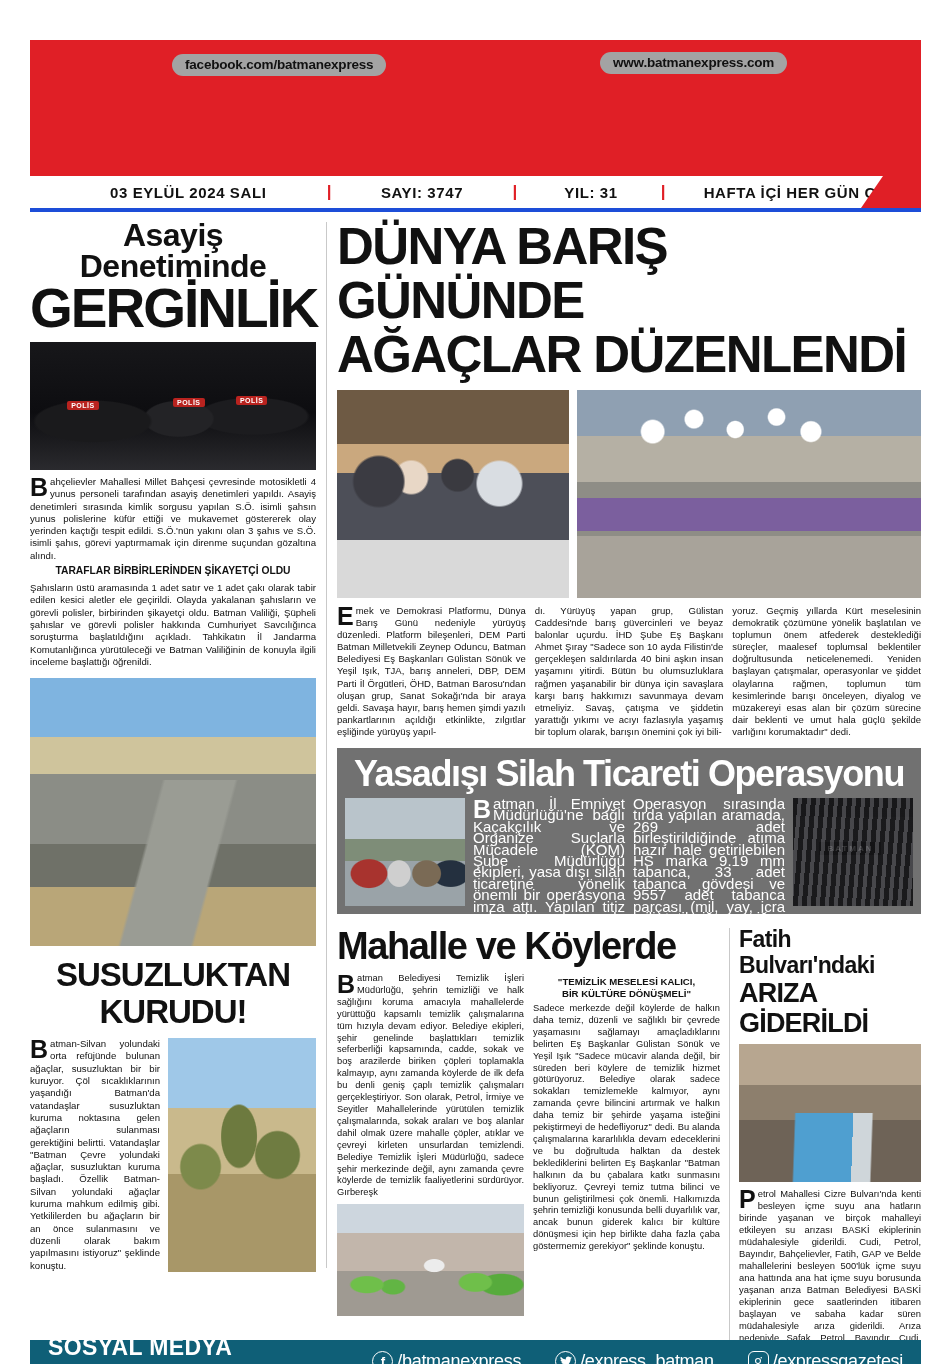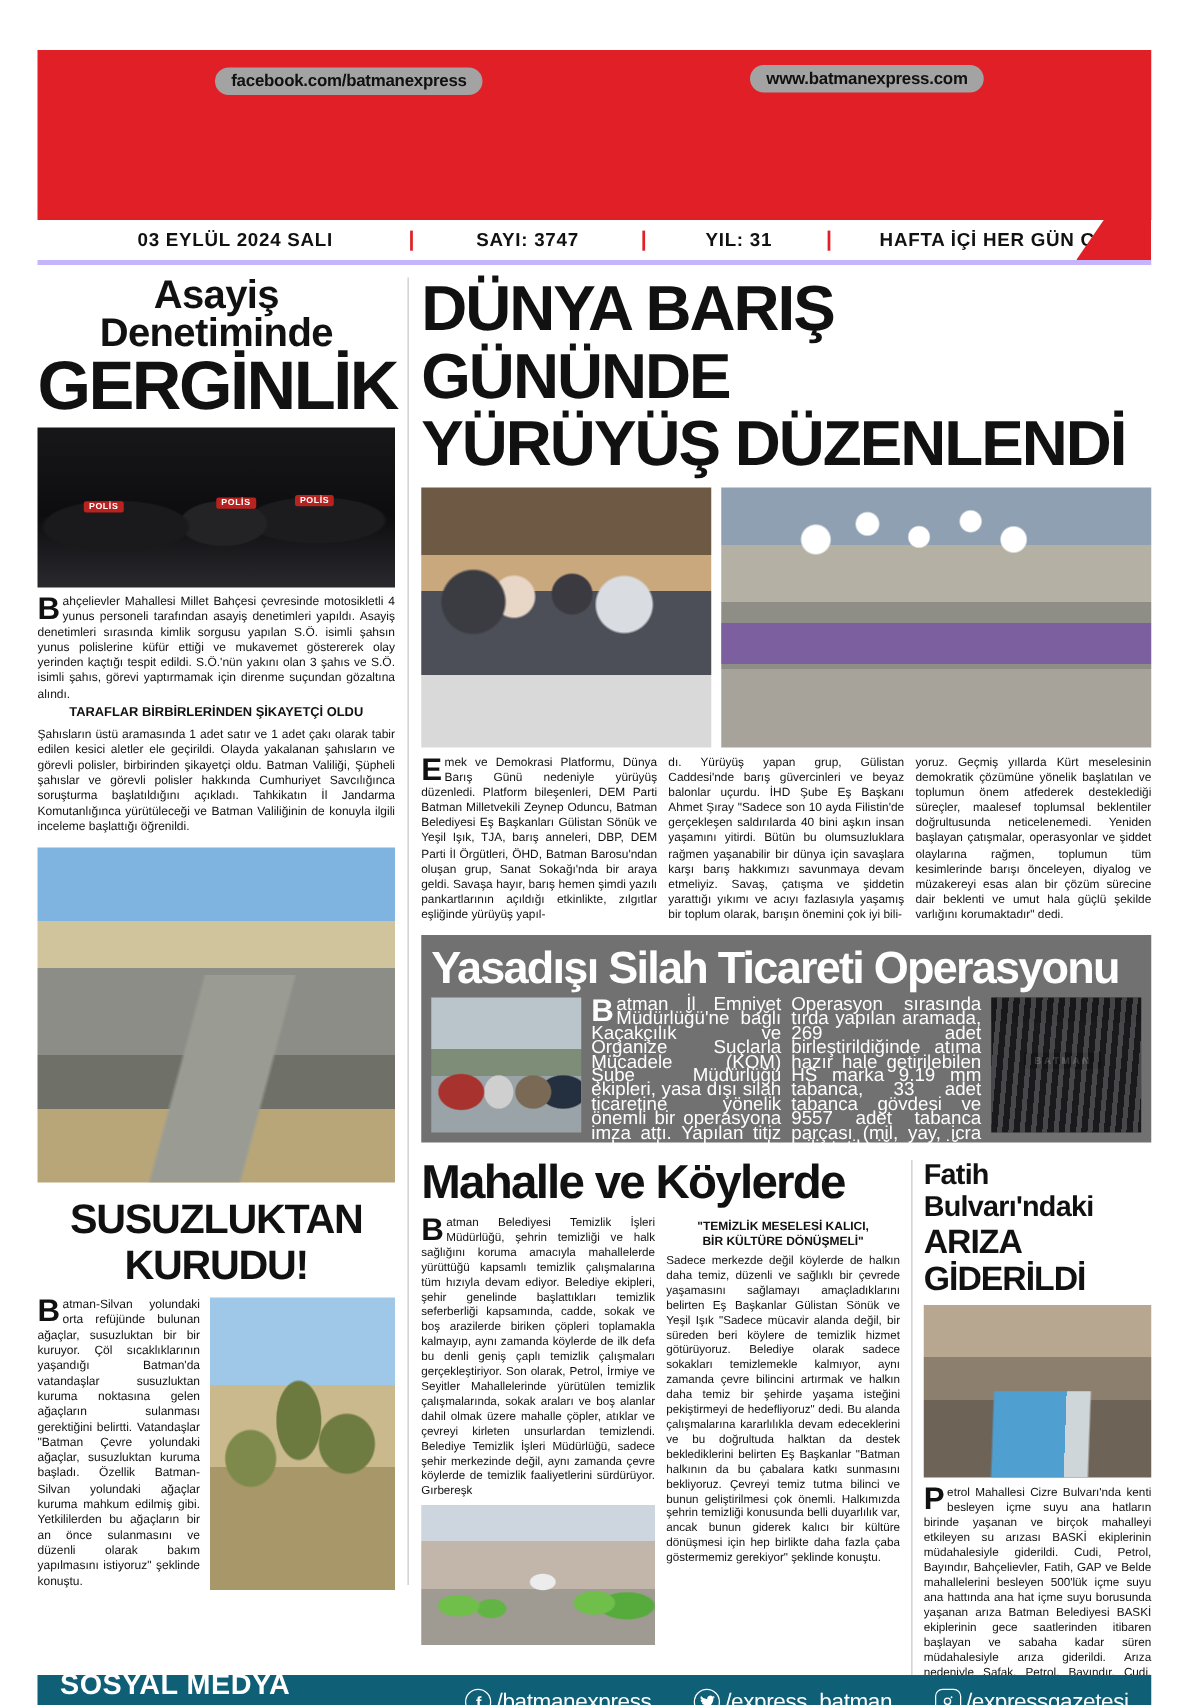--- a/index.html
+++ b/index.html
@@ -25,21 +25,21 @@
     position:absolute; background:#a3a3a3; color:#111; border-radius: 999px;
     font-size: 13.5px; font-weight:bold; padding: 3px 13px 4px; white-space:nowrap;
     letter-spacing:-0.2px;
   }
   .pill-fb { left: 142px; top: 14px; }
   .pill-web { left: 570px; top: 12px; }
 
   
   .datestrip {
     position: relative; height: 40px; background:#fff;
-    border-top: 4px solid #e01f26; border-bottom: 4px solid #c4b5fd;
+    border-top: 4px solid #e01f26; border-bottom: 4px solid #1d4ed8;
     display:flex; align-items:center; overflow:hidden;
   }
   .datestrip .corner {
     position:absolute; right:0; top:0; width: 60px; height: 100%;
     background: #e01f26;
     clip-path: polygon(22px 0, 100% 0, 100% 100%, 0 100%);
   }
   .ds-inner { display:flex; align-items:center; gap:0; width:100%; padding: 0 6px 0 80px; }
   .ds-item { font-weight:bold; font-size:15px; letter-spacing:0.6px; white-space:nowrap; }
   .ds-sep { color:#e01f26; font-weight:bold; font-size:17px; }
@@ -72,21 +72,21 @@
   
   .hl-main { font-size: 51px; font-weight:bold; line-height: 54px; letter-spacing:-1.6px; text-align:left; }
   .main-photos { display:flex; gap:8px; margin-top: 8px; height: 208px; }
   .mp-a { width: 232px; }
   .mp-b { flex:1; }
   .main-cols { display:flex; gap:9px; margin-top: 7px; }
   .mc { flex:1; font-size: 9.5px; line-height: 12.1px; text-align: justify; }
 
   
   .grey-panel { background:#717171; margin-top: 10px; padding: 6px 8px 8px; }
-  .gp-title { color:#fff; font-size: 36px; font-weight:bold; letter-spacing:-1.4px; line-height: 40px; text-align:left; }
+  .gp-title { color:#fff; font-size: 36px; font-weight:bold; letter-spacing:-1.4px; line-height: 40px; text-align:center; }
   .gp-row { display:flex; gap:8px; margin-top: 4px; height: 108px; }
   .gp-ph { width: 120px; }
   .gp-txt { flex:1; font-size: 15px; line-height: 11.4px; color:#fff; text-align: justify; }
 
   
   .lower { display:flex; margin-top: 12px; }
   .lo-main { width: 392px; flex:none; padding-right:9px;}
   .lo-right { flex:1; padding-left:9px; }
   .hl-mah { font-size: 38px; font-weight:bold; line-height: 41px; letter-spacing:-1.4px; }
   .mah-cols { display:flex; gap:9px; margin-top: 6px; }
@@ -229,21 +229,21 @@
       </div>
     </div>
 
     <div class="vrule"></div>
 
     <div class="col-right">
 
       <div>
         <div class="hl-main">
           <div>DÜNYA BARIŞ GÜNÜNDE</div>
-          <div>YÜRÜYÜŞ DÜZENLENDİ</div>
+          <div>AĞAÇLAR DÜZENLENDİ</div>
         </div>
         <div class="main-photos">
           <div class="photo mp-a p-rally-a"></div>
           <div class="photo mp-b p-rally-b"></div>
         </div>
         <div class="main-cols">
           <div class="mc dropcap">Emek ve Demokrasi Platformu, Dünya Barış Günü nedeniyle yürüyüş düzenledi. Platform bileşenleri, DEM Parti Batman Milletvekili Zeynep Oduncu, Batman Belediyesi Eş Başkanları Gülistan Sönük ve Yeşil Işık, TJA, barış anneleri, DBP, DEM Parti İl Örgütleri, ÖHD, Batman Barosu'ndan oluşan grup, Sanat Sokağı'nda bir araya geldi. Savaşa hayır, barış hemen şimdi yazılı pankartlarının açıldığı etkinlikte, zılgıtlar eşliğinde yürüyüş yapıl-</div>
           <div class="mc">dı. Yürüyüş yapan grup, Gülistan Caddesi'nde barış güvercinleri ve beyaz balonlar uçurdu. İHD Şube Eş Başkanı Ahmet Şıray "Sadece son 10 ayda Filistin'de gerçekleşen saldırılarda 40 bini aşkın insan yaşamını yitirdi. Bütün bu olumsuzluklara rağmen yaşanabilir bir dünya için savaşlara karşı barış hakkımızı savunmaya devam etmeliyiz. Savaş, çatışma ve şiddetin yarattığı yıkımı ve acıyı fazlasıyla yaşamış bir toplum olarak, barışın önemini çok iyi bili-</div>
           <div class="mc">yoruz. Geçmiş yıllarda Kürt meselesinin demokratik çözümüne yönelik başlatılan ve toplumun önem atfederek desteklediği süreçler, maalesef toplumsal beklentiler doğrultusunda neticelenemedi. Yeniden başlayan çatışmalar, operasyonlar ve şiddet olaylarına rağmen, toplumun tüm kesimlerinde barışı önceleyen, diyalog ve müzakereyi esas alan bir çözüm sürecine dair beklenti ve umut hala güçlü şekilde varlığını korumaktadır" dedi.</div>
         </div>

